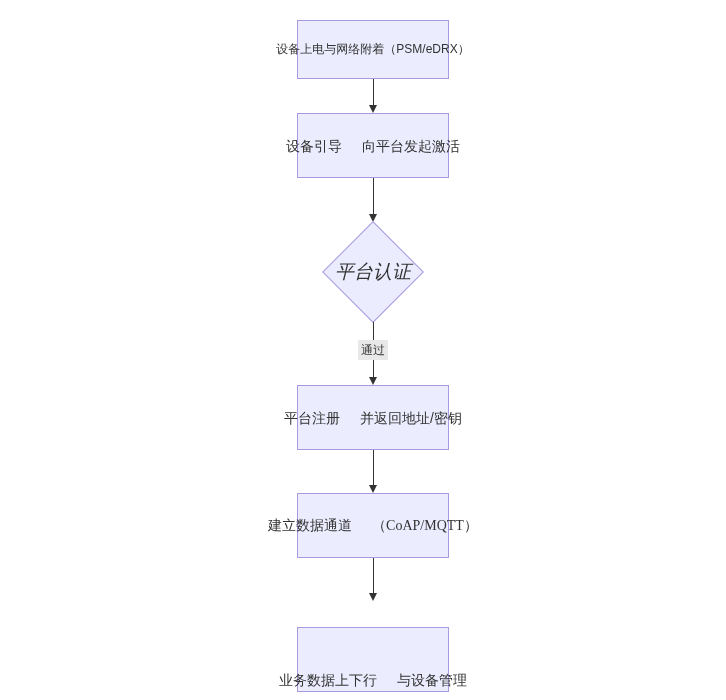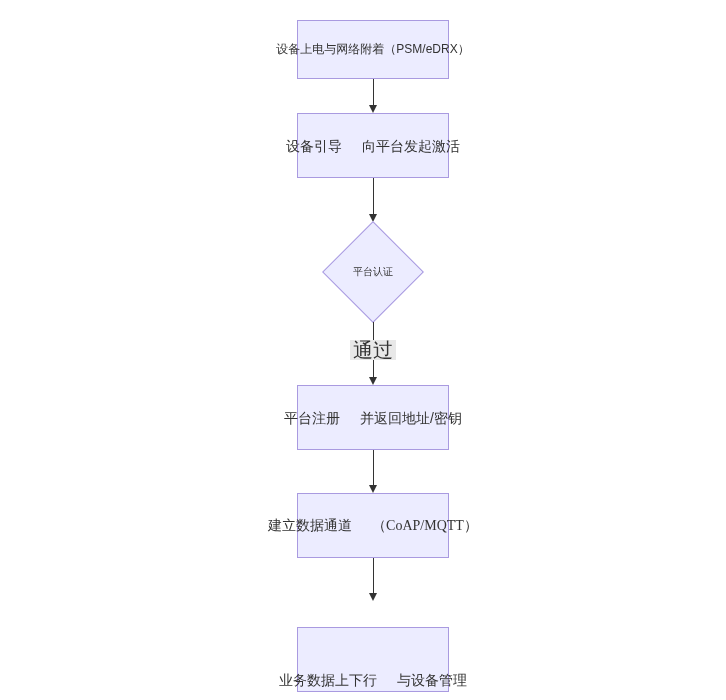--- a/index.html
+++ b/index.html
@@ -38,23 +38,24 @@
     background: #ECECFF;
     border: 1px solid #a99ae0;
     transform: rotate(45deg);
   }
   .diamond-label {
     position: absolute;
     left: 297px;
     top: 262px;
     width: 152px;
     text-align: center;
-    font-size: 10px;
+    font-size: 19px;
     line-height: 20px;
     color: #333333;
+    font-style: italic;
   }
   .edge-line {
     position: absolute;
     left: 372.5px;
     width: 1px;
     background: #333333;
   }
   .arrowhead {
     position: absolute;
     left: 368.5px;
@@ -64,21 +65,21 @@
     border-right: 4.5px solid transparent;
     border-top: 8px solid #333333;
   }
   .edge-label {
     position: absolute;
     left: 373px;
     top: 340px;
     transform: translateX(-50%);
     background: #e8e8e8;
     color: #333333;
-    font-size: 20px;
+    font-size: 12px;
     line-height: 20px;
     padding: 0 3px;
     white-space: nowrap;
   }
   .fs-small { font-size: 12px; line-height: 19px; }
   .fs-normal { font-size: 14px; line-height: 22px; gap: 20px; }
 </style>
 </head>
 <body>
 

